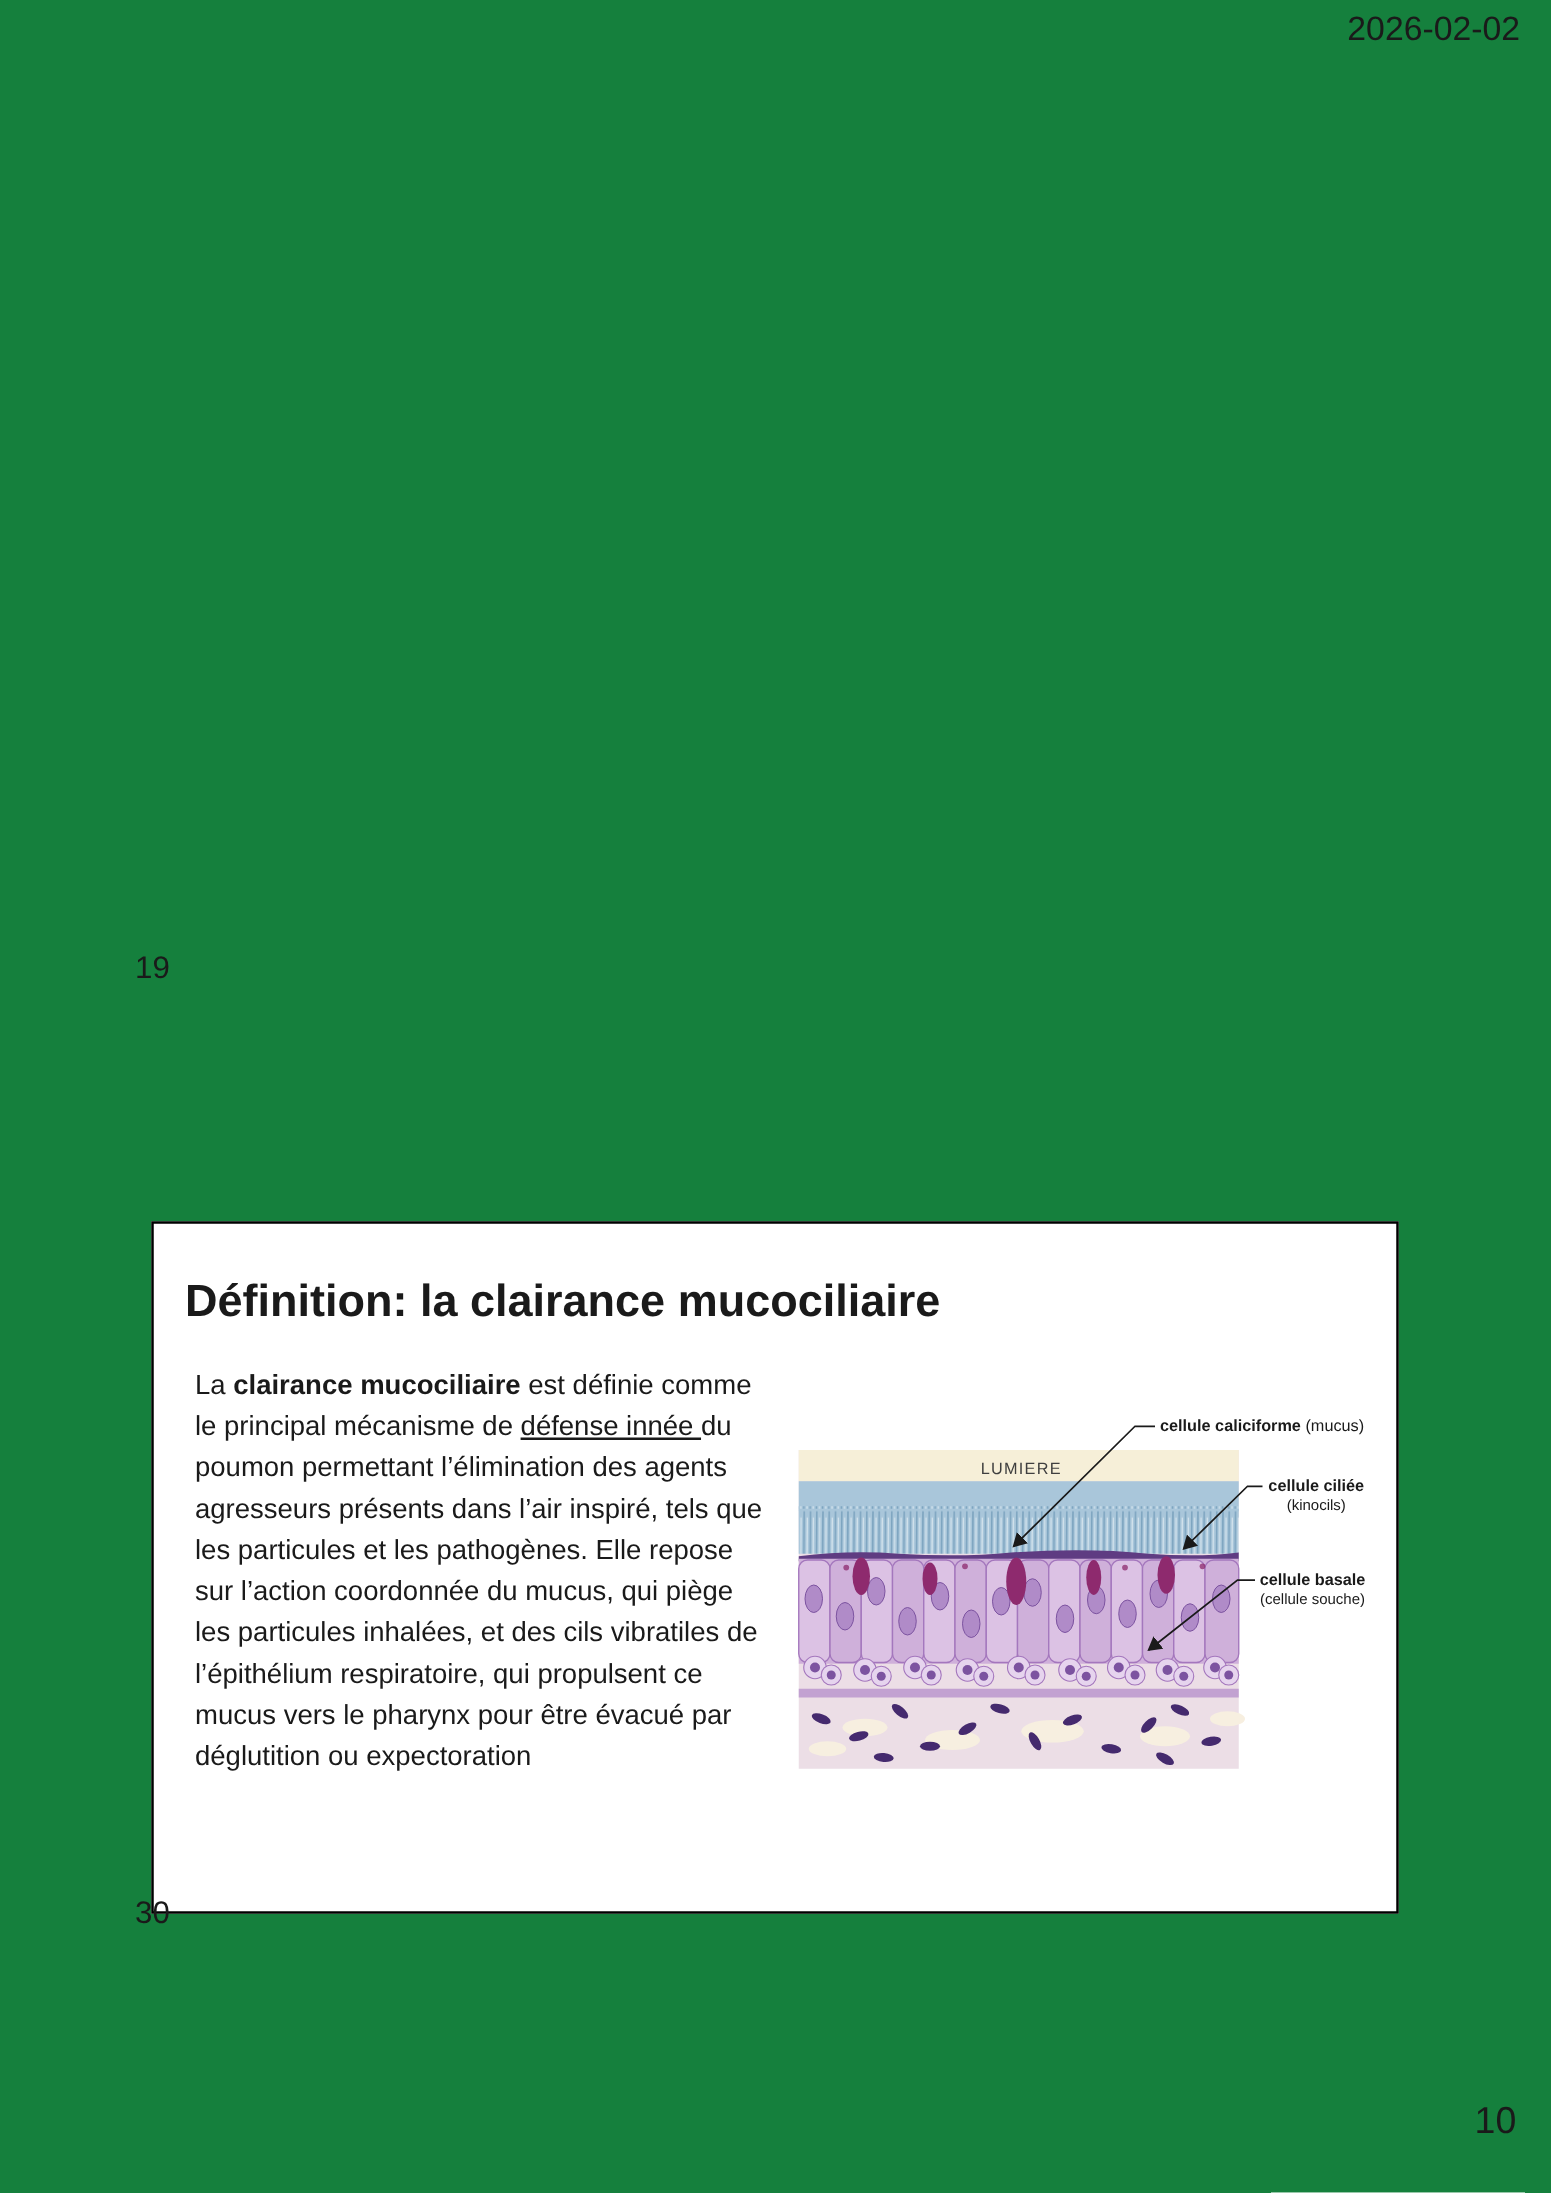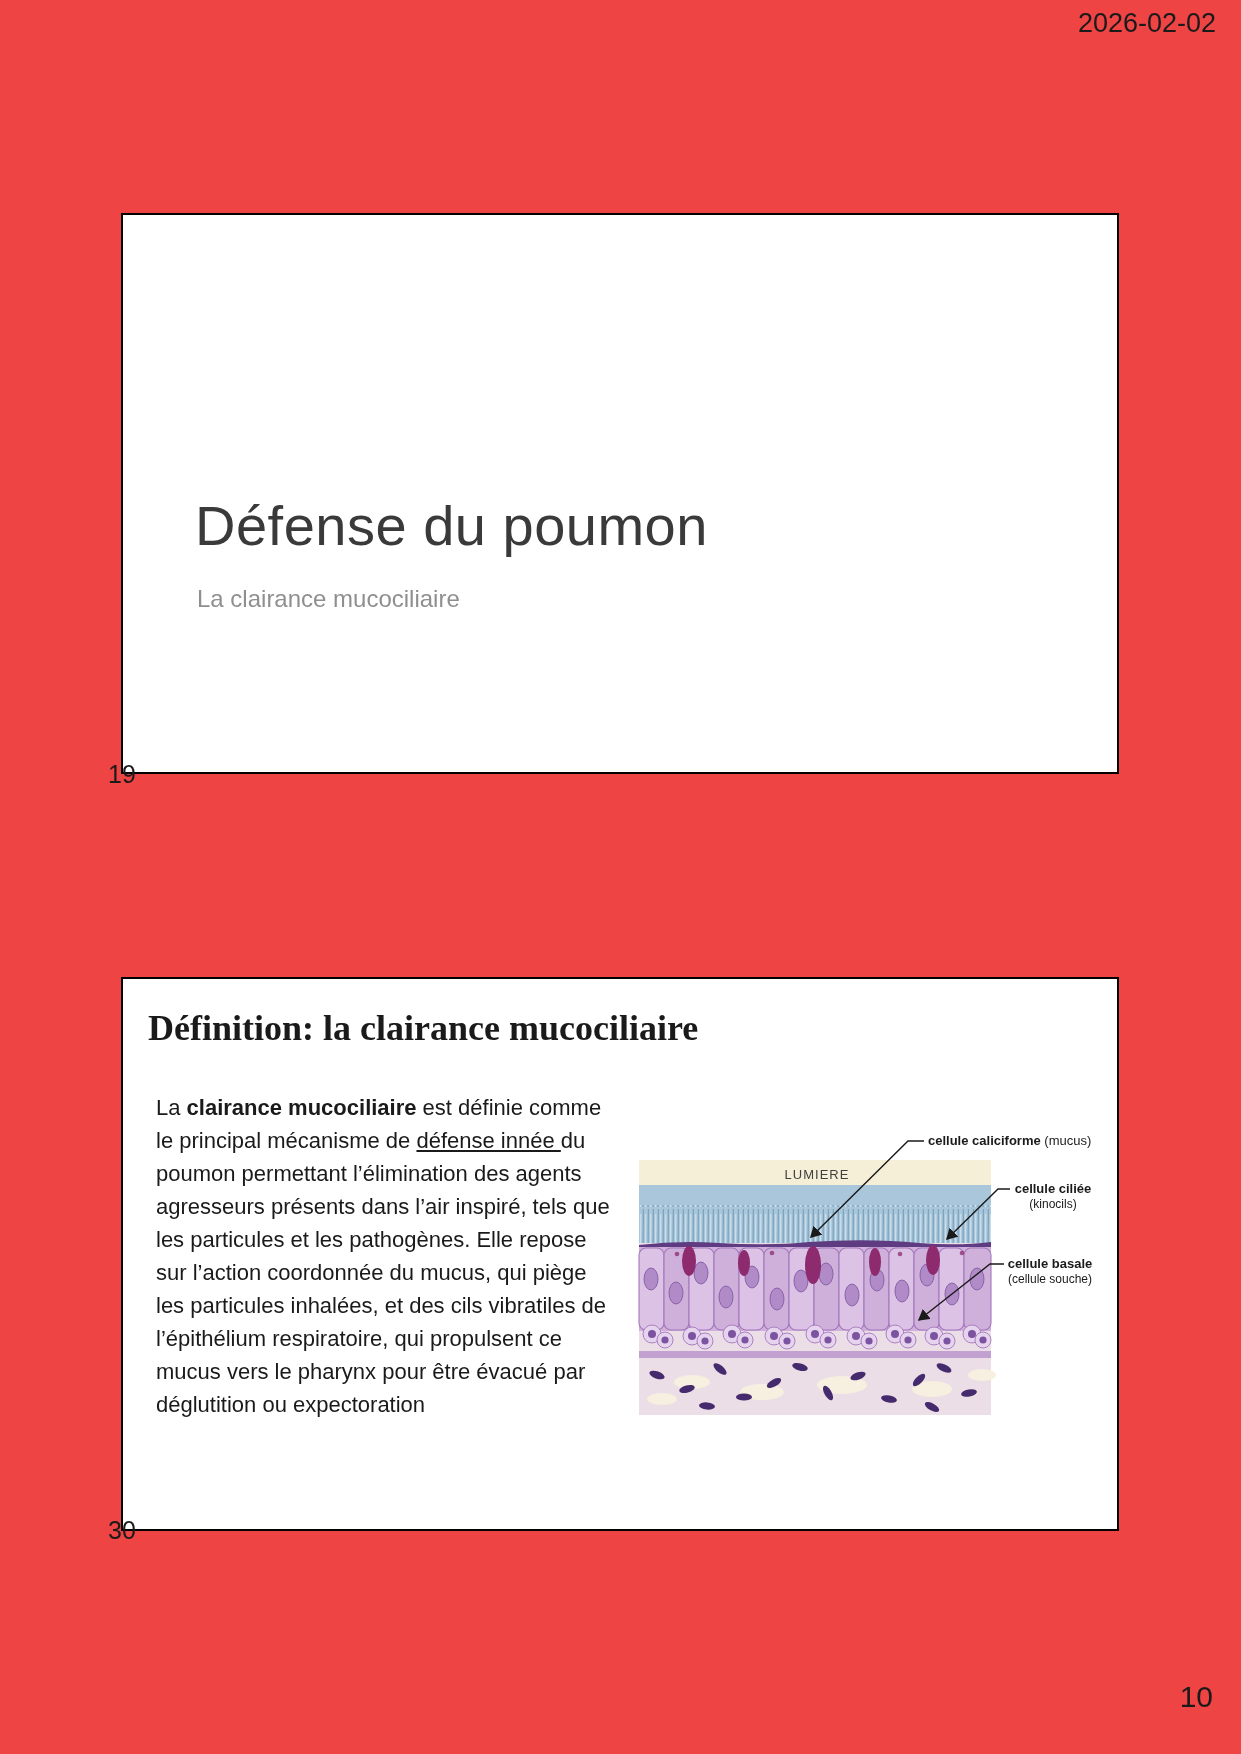--- a/index.html
+++ b/index.html
@@ -1,36 +1,36 @@
 <!DOCTYPE html>
 <html style="--ink: #1a1a1a; --border: #000000; --titlecol: #3a3a3a; --subtitle: #8f8f8f; --cream: #f6efd8; --blue: #a9c6da; --cilia: #7ba3bf; --ciliahl: #d8e6ef; --apical: #5f3c82; --cell: #cfb0da; --cellalt: #dcc2e4; --cellstroke: #a477bd; --nuc: #b08bc8; --nucdk: #7c53a0; --goblet: #8e2a6e; --basal: #e6d4ee; --basement: #bb97cc; --tissue: #ecdee6; --tissuepale: #f7efe0; --tissuenuc: #452a6e;"><head>
 <meta charset="utf-8">
 <style>
   html,body{margin:0;padding:0;background:#fff;}
   .page{
-    position:relative;width:1241px;height:1754px;background:#ef4444;
+    position:relative;width:1241px;height:1754px;background:#15803d;
     font-family:"Liberation Sans",sans-serif;color:var(--ink);overflow:hidden;
   }
   .date{position:absolute;top:8px;right:25px;font-size:27px;color:var(--ink);}
   .pagenum{position:absolute;top:1680px;right:28px;font-size:30px;color:var(--ink);}
   .slide{
     position:absolute;left:121px;width:994px;background:#fff;
     border:2.5px solid var(--border);
   }
   .slide1{top:213px;height:557px;}
   .slide2{top:977px;height:550px;}
   .slide-num{position:absolute;left:108px;font-size:25px;color:var(--ink);}
   .num19{top:760px;}
   .num20{top:1516px;}
   .s1-title{
     position:absolute;left:72px;top:278px;font-size:56px;font-weight:300;
     color:var(--titlecol);letter-spacing:.5px;
   }
   .s1-subtitle{position:absolute;left:74px;top:370px;font-size:24px;color:var(--subtitle);}
-  .s2-title{position:absolute;left:25px;top:28px;font-size:36px;font-weight:bold;color:var(--ink);font-family:Liberation Serif, serif;}
+  .s2-title{position:absolute;left:25px;top:41px;font-size:36px;font-weight:bold;color:var(--ink);}
   .s2-body{
     position:absolute;left:33px;top:112px;width:462px;font-size:22px;
     line-height:33px;color:var(--ink);
   }
   .s2-body .b{font-weight:bold;}
   .s2-body .u{text-decoration:underline;}
   .figure{position:absolute;left:509px;top:148px;width:470px;height:292px;}
   
   .lbl{font-family:"Liberation Sans",sans-serif;font-size:13px;fill:var(--ink);}
   .lbl .b, .lblb{font-weight:bold;}
@@ -45,24 +45,20 @@
   .tn{fill:var(--tissuenuc);}
   .tp{fill:var(--tissuepale);}
 </style>
 </head>
 <body>
 
 <div class="page">
 
   <div class="date">2026-02-02</div>
 
-  <div class="slide slide1">
-    <div class="s1-title">Défense du poumon</div>
-    <div class="s1-subtitle">La clairance mucociliaire</div>
-  </div>
   <div class="slide-num num19">19</div>
 
   <div class="slide slide2">
     <div class="s2-title">Définition: la clairance mucociliaire</div>
 
     <div class="s2-body"><span>La </span><span class="b">clairance mucociliaire</span><span> est définie comme le principal mécanisme de </span><span class="u">défense innée </span><span>du poumon permettant l’élimination des agents agresseurs présents dans l’air inspiré, tels que les particules et les pathogènes. Elle repose sur l’action coordonnée du mucus, qui piège les particules inhalées, et des cils vibratiles de l’épithélium respiratoire, qui propulsent ce mucus vers le pharynx pour être évacué par déglutition ou expectoration</span></div>
 
     <div class="figure">
       <svg width="470" height="292" viewBox="0 0 470 292">
         <defs>

